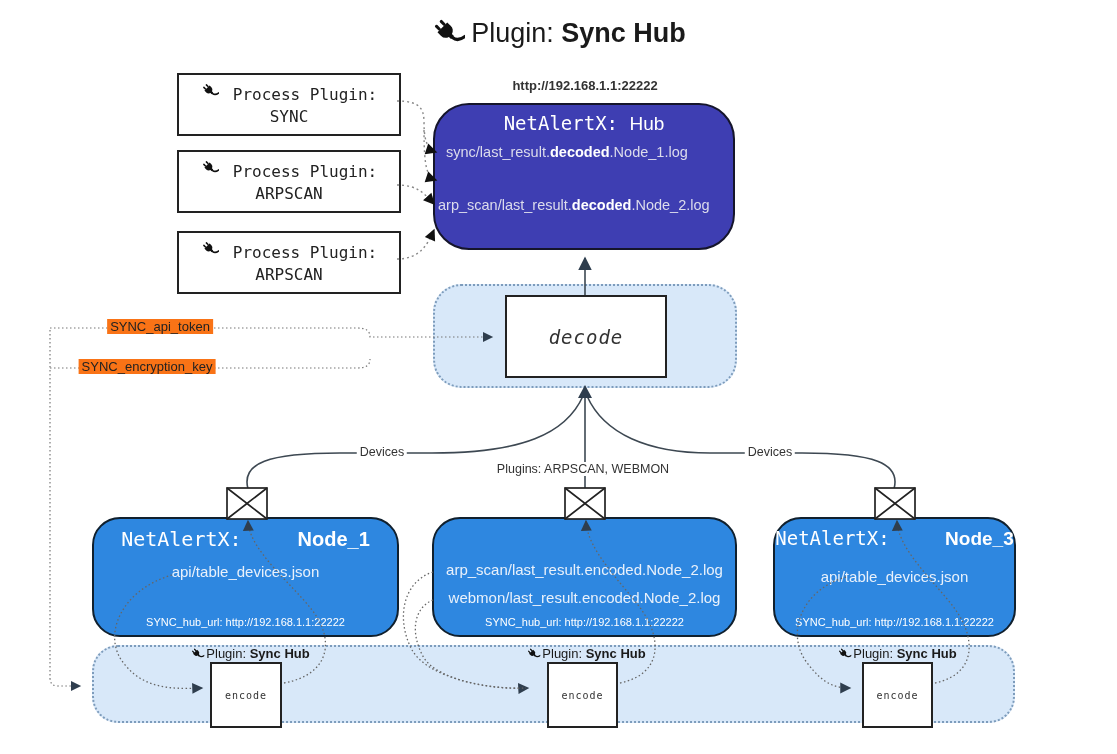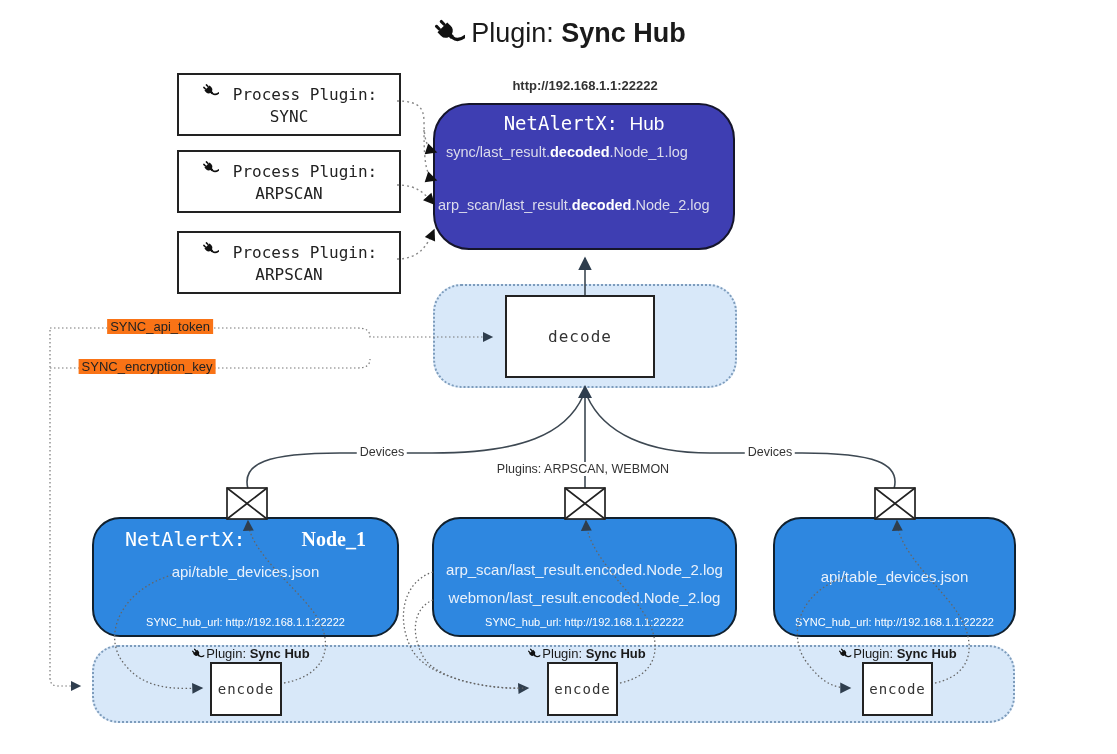--- a/index.html
+++ b/index.html
@@ -27,42 +27,42 @@
   .hub-title b{font-family:"Liberation Sans",sans-serif;font-weight:400;}
   .hublog{color:#dcdcec;font-size:14.5px;z-index:3;white-space:nowrap;}
   .hublog b{color:#fff;font-weight:700;}
 
   
   .panel{background:#d8e8f9;border:2px dotted #7d9cbc;box-sizing:border-box;z-index:1;}
   .decode-panel{left:433px;top:284px;width:304px;height:104px;border-radius:28px;}
   .iobox{background:#fff;border:2px solid #222;box-sizing:border-box;z-index:2;
          display:flex;align-items:center;justify-content:center;
          font-family:"DejaVu Sans Mono",monospace;color:#333;}
-  .decode-box{left:505px;top:295px;width:150px;height:83px;font-size:16px;letter-spacing:1px;}
+  .decode-box{left:505px;top:295px;width:162px;height:83px;font-size:19px;letter-spacing:1px;font-style:italic;}
 
   
   .linelabel{background:#f97316;padding:0 3px;font-size:13px;color:#222;z-index:20;white-space:nowrap;
              transform:translateX(-50%);}
   .edgelabel{background:#fff;padding:0 3px;font-size:12.5px;color:#333;z-index:20;white-space:nowrap;
              transform:translateX(-50%);}
 
   
   .node{background:#2e87e0;border:2px solid #10202e;border-radius:28px;box-sizing:border-box;z-index:2;}
   .node-title{text-align:center;font-size:20px;color:#fff;z-index:3;white-space:nowrap;}
   .node-title .pfx{font-family:"DejaVu Sans Mono",monospace;}
-  .node-title b{font-family:Liberation Serif, serif;font-weight:700;padding-left:44px;}
+  .node-title b{font-family:Liberation Sans, sans-serif;font-weight:700;padding-left:44px;}
   .node-file{text-align:center;font-size:15px;color:#e9f1fb;z-index:3;white-space:nowrap;}
   .node-url{text-align:center;font-size:11px;color:#fff;z-index:3;white-space:nowrap;}
 
   
   .band{left:92px;top:645px;width:923px;height:78px;border-radius:26px;}
   .bandlabel{font-size:13px;color:#1a1a1a;z-index:3;white-space:nowrap;transform:translateX(-50%);}
   .bandlabel b{font-weight:700;}
   .bandlabel .plug-sm{display:inline-block;vertical-align:-3px;margin-right:2px;}
-  .encode-box{width:72px;height:54px;font-size:14px;letter-spacing:1px;}
+  .encode-box{width:72px;height:66px;font-size:10px;letter-spacing:1px;}
 
   svg.overlay{position:absolute;left:0;top:0;z-index:10;pointer-events:none;}
 </style>
 </head>
 <body>
 
 <div class="stage">
 
   <div class="abs title">
     <span class="plug-big">
@@ -159,20 +159,23 @@
   </div>
   <div class="abs node-file" style="left:92px;top:563px;width:307px;">api/table_devices.json</div>
   <div class="abs node-url" style="left:92px;top:616px;width:307px;">SYNC_hub_url: http://192.168.1.1:22222</div>
 
   <div class="abs node" style="left:432px;top:517px;width:305px;height:120px;"></div>
   <div class="abs node-file" style="left:432px;top:561px;width:305px;">arp_scan/last_result.encoded.Node_2.log</div>
   <div class="abs node-file" style="left:432px;top:589px;width:305px;">webmon/last_result.encoded.Node_2.log</div>
   <div class="abs node-url" style="left:432px;top:616px;width:305px;">SYNC_hub_url: http://192.168.1.1:22222</div>
 
   <div class="abs node" style="left:773px;top:517px;width:243px;height:120px;"></div>
+  <div class="abs node-title" style="left:773px;top:527px;width:243px;font-size:19px;">
+    <span class="pfx">NetAlertX: </span><b>Node_3</b>
+  </div>
   <div class="abs node-file" style="left:773px;top:568px;width:243px;">api/table_devices.json</div>
   <div class="abs node-url" style="left:773px;top:616px;width:243px;">SYNC_hub_url: http://192.168.1.1:22222</div>
 
   <div class="abs panel band"></div>
 
   <div class="abs bandlabel" style="left:250px;top:646px;">
     <span class="plug-sm">
       <svg width="14" height="14" viewBox="0 0 32 32">
           <g transform="rotate(-45 16 16)">
         <rect x="11.4" y="2.5" width="2.8" height="6.5" rx="1.2" fill="#111"></rect>

